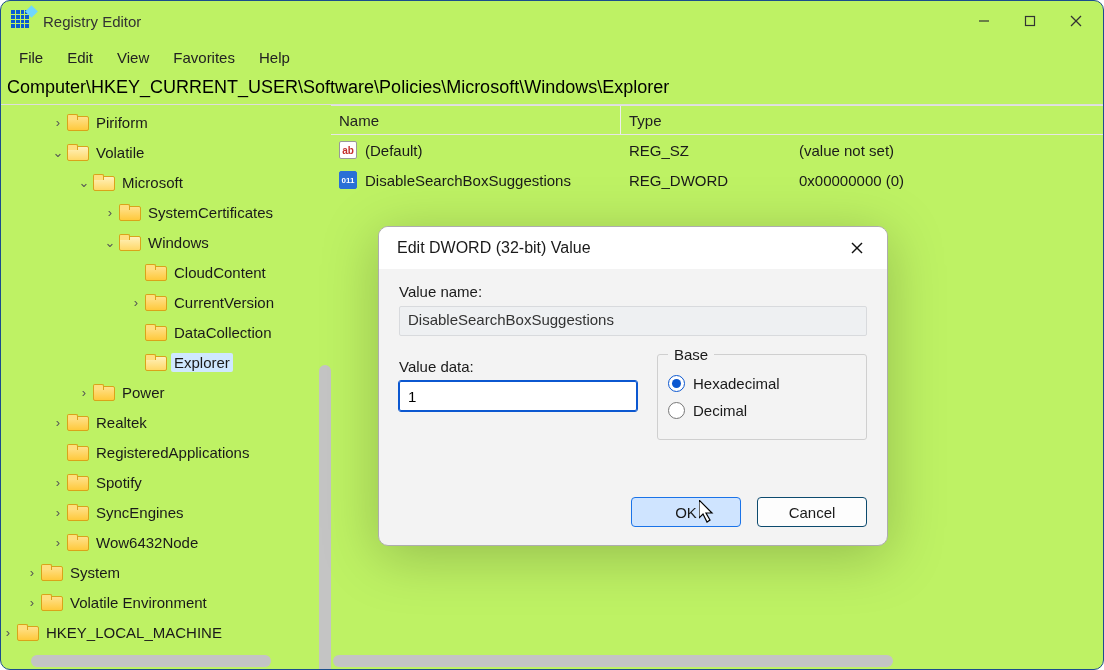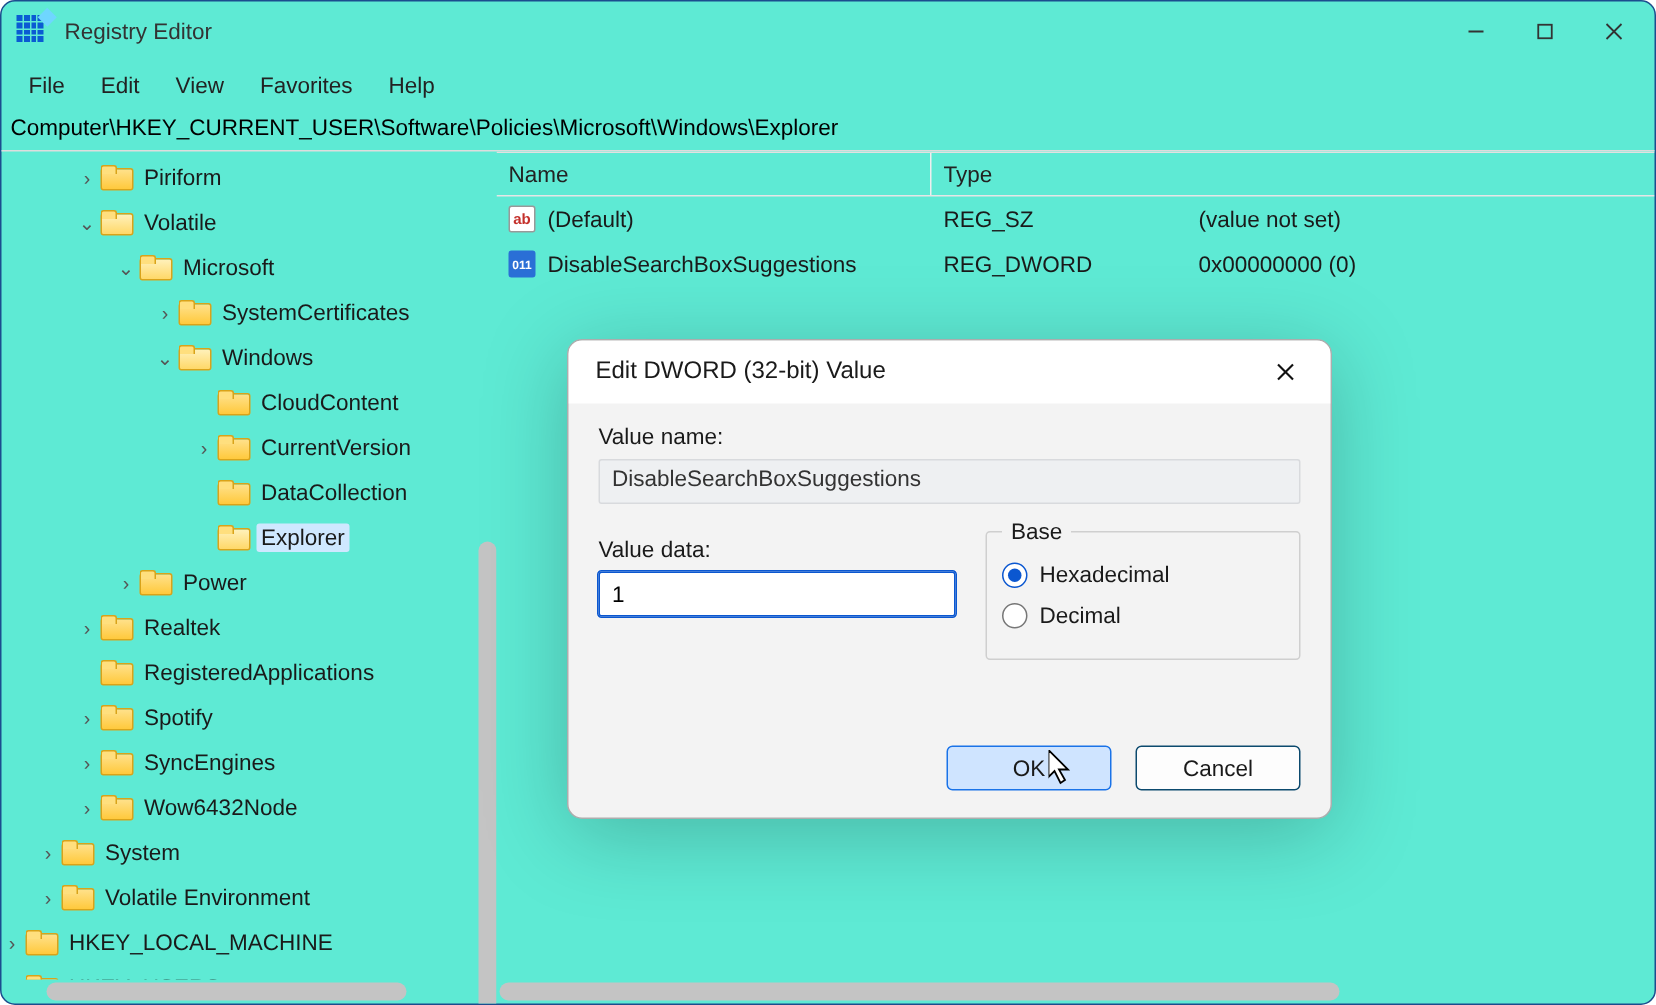--- a/index.html
+++ b/index.html
@@ -2,38 +2,38 @@
 <html><head>
 <meta charset="utf-8">
 <style>
   * { box-sizing: border-box; margin: 0; padding: 0; }
   html, body { width: 1104px; height: 670px; font-family: "Segoe UI", Arial, sans-serif; font-size: 15px; color: #1a1a1a; background: #fff; overflow: hidden; }
   .window {
     width: 1104px; height: 670px;
     border: 1px solid #1b4d8e;
     border-radius: 10px;
     display: flex; flex-direction: column;
-    background: #5eead4;
+    background: #bef264;
     position: relative;
   }
   
   .titlebar { height: 40px; display: flex; align-items: center; padding: 0 4px 0 10px; }
   .titlebar .app-icon { width: 22px; height: 22px; position: relative; margin-right: 10px; }
   .titlebar .app-icon .grid { width: 18px; height: 18px; display: grid; grid-template-columns: repeat(4,1fr); grid-template-rows: repeat(4,1fr); gap: 1px; }
   .titlebar .app-icon .grid span { background:#0a5bd3; }
   .titlebar .app-icon .spark { position:absolute; top:-3px; right:-3px; width:9px; height:9px; background:#6fd6ff; transform: rotate(45deg); }
   .titlebar .title { color:#333; }
   .titlebar .spacer { flex:1; }
   .win-btn { width: 46px; height: 32px; display:flex; align-items:center; justify-content:center; color:#2c2c2c; }
   .win-btn svg { stroke:#333; }
   
   .menubar { height: 34px; display:flex; align-items:center; padding: 0 6px; border-bottom: 1px solid transparent; }
   .menubar .item { padding: 4px 12px; color:#222; }
   
-  .addressbar { padding: 2px 6px 6px 6px; font-size:15px; color:#000; border-bottom: 1px solid #ddd; }
+  .addressbar { padding: 2px 6px 6px 6px; font-size:18px; color:#000; border-bottom: 1px solid #ddd; }
   .addressbar .path { white-space: nowrap; overflow:hidden; }
   
   .split { flex:1; display:flex; overflow:hidden; }
   .treepane { width: 330px; border-right: none; overflow:hidden; display:flex; flex-direction:column; position:relative; }
   .treepane .tree { flex:1; overflow:hidden; padding: 2px 0; }
   .tree ul { list-style:none; }
   .tree li { white-space:nowrap; }
   .node { display:flex; align-items:center; height:30px; padding-right:6px; }
   .twisty { width:14px; display:inline-flex; justify-content:center; color:#555; font-size:13px; user-select:none; }
   .folder-icon { width:20px; height:16px; margin: 0 6px 0 2px; position:relative; display:inline-block; }

